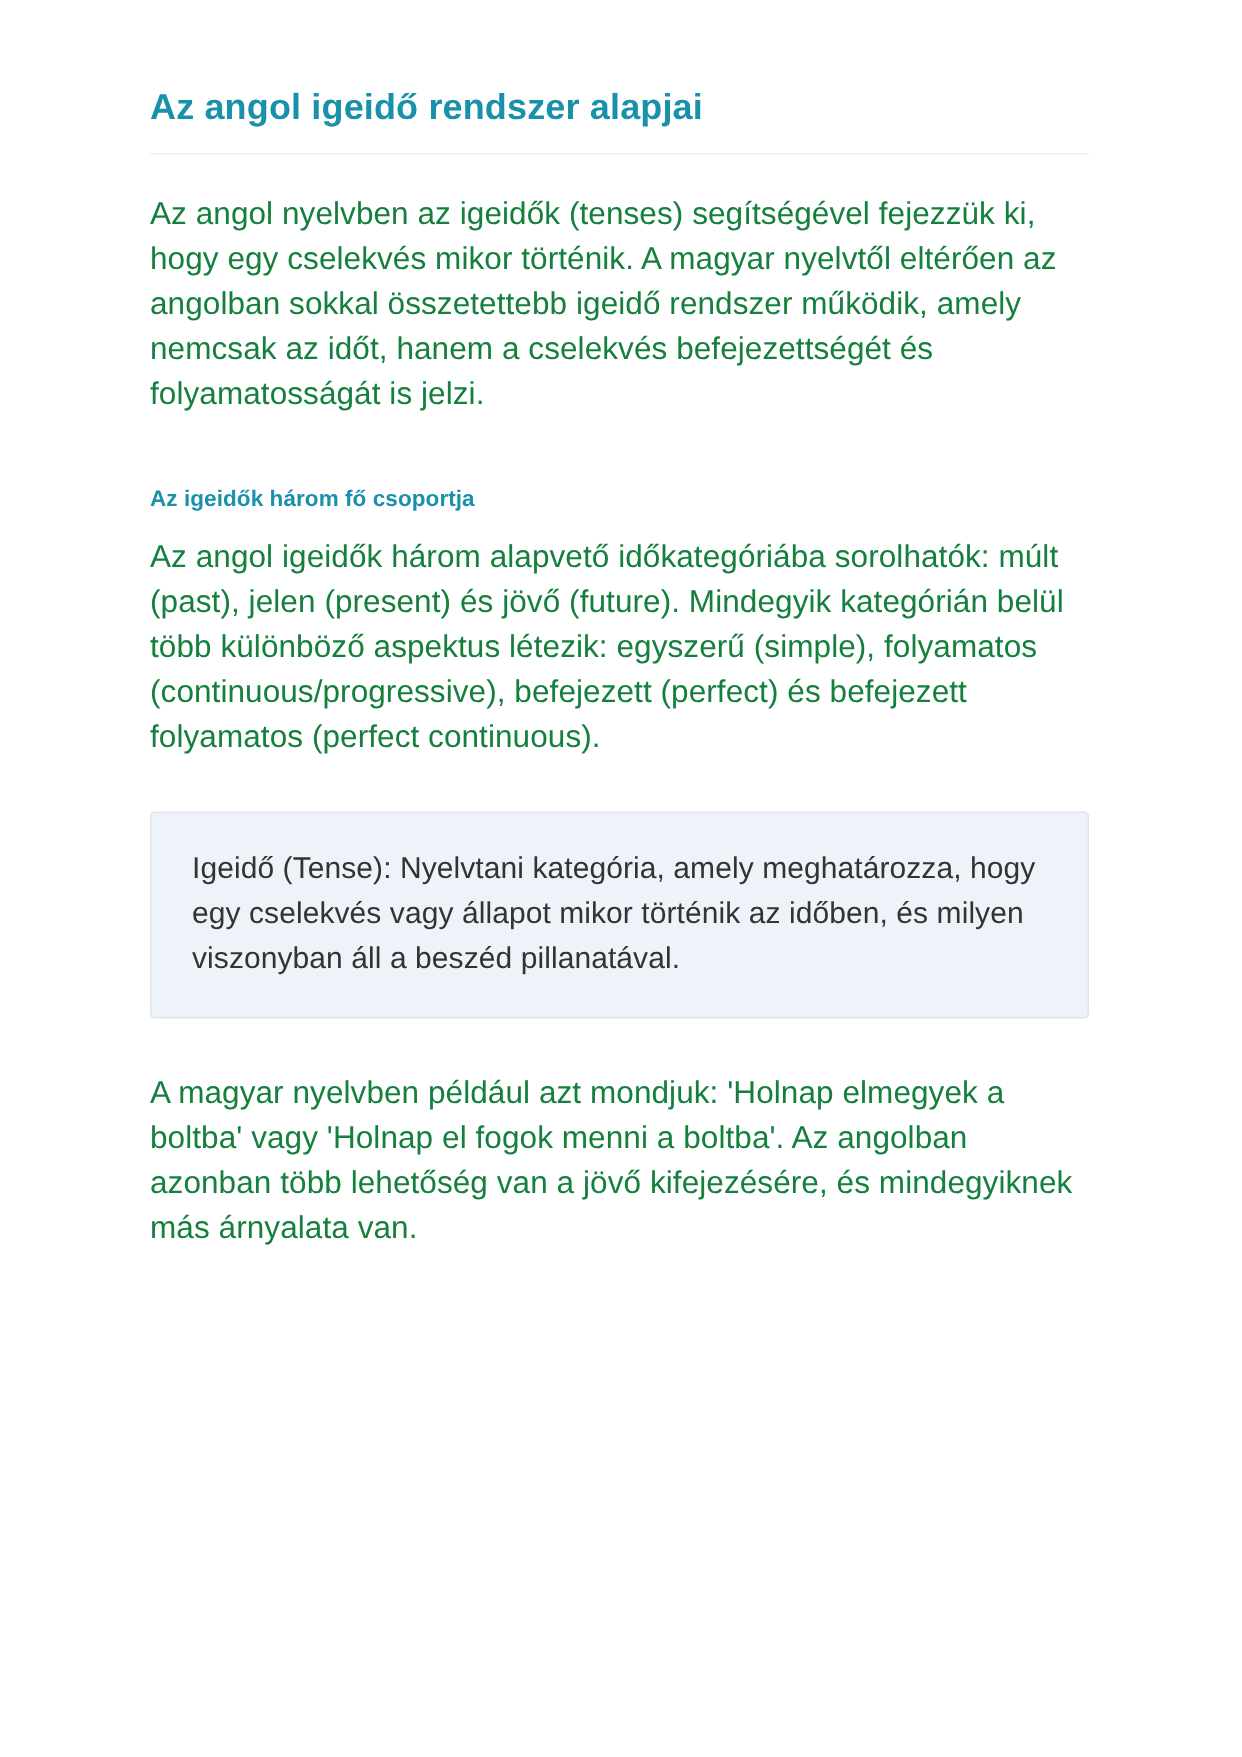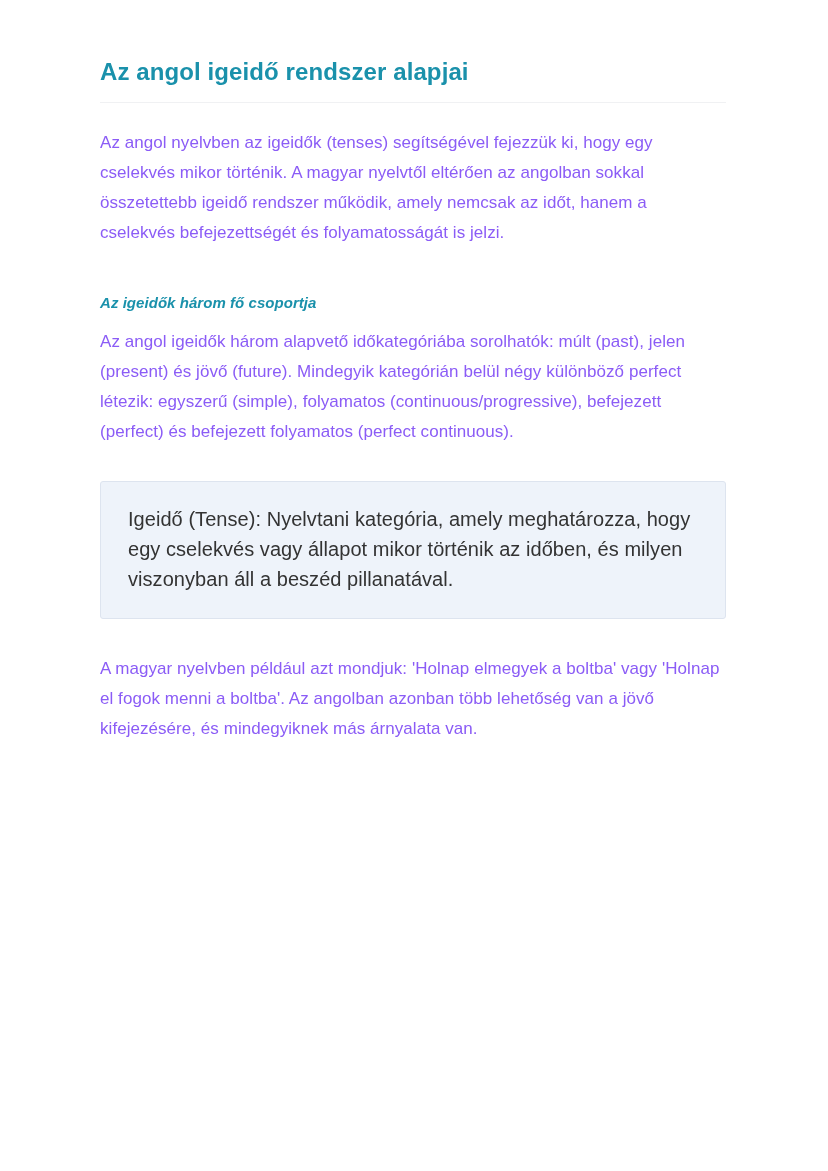--- a/index.html
+++ b/index.html
@@ -46,40 +46,39 @@
     margin: 14px 0 0 0;
     width: 100%;
     height: 1px;
     background: #f0f1f3;
     border: 0;
   }
 
   .para {
     margin: 0;
     padding: 0;
-    font-size: 17px;
+    font-size: 21px;
     line-height: 30px;
-    color: #8b5cf6;
+    color: #15803d;
     letter-spacing: 0.05px;
   }
 
   .para-1 { margin-top: 25px; }
   .para-2 { margin-top: 13px; }
   .para-3 { margin-top: 35px; }
 
   .subhead {
     margin: 0;
     padding: 0;
     margin-top: 44px;
     font-size: 15px;
     line-height: 22px;
     font-weight: bold;
     color: #1a91ab;
     letter-spacing: 0.05px;
-    font-style: italic;
   }
 
   .callout {
     margin-top: 34px;
     box-sizing: border-box;
     width: 626px;
     background: #eef3fa;
     border: 1px solid #dde4ef;
     border-radius: 3px;
     padding: 22px 26px 24px 27px;
@@ -100,21 +99,21 @@
   <div class="content">
 
     <h1 class="doc-title">Az angol igeidő rendszer alapjai</h1>
 
     <hr class="title-rule">
 
     <p class="para para-1">Az angol nyelvben az igeidők (tenses) segítségével fejezzük ki, hogy egy cselekvés mikor történik. A magyar nyelvtől eltérően az angolban sokkal összetettebb igeidő rendszer működik, amely nemcsak az időt, hanem a cselekvés befejezettségét és folyamatosságát is jelzi.</p>
 
     <h2 class="subhead">Az igeidők három fő csoportja</h2>
 
-    <p class="para para-2">Az angol igeidők három alapvető időkategóriába sorolhatók: múlt (past), jelen (present) és jövő (future). Mindegyik kategórián belül négy különböző perfect létezik: egyszerű (simple), folyamatos (continuous/progressive), befejezett (perfect) és befejezett folyamatos (perfect continuous).</p>
+    <p class="para para-2">Az angol igeidők három alapvető időkategóriába sorolhatók: múlt (past), jelen (present) és jövő (future). Mindegyik kategórián belül több különböző aspektus létezik: egyszerű (simple), folyamatos (continuous/progressive), befejezett (perfect) és befejezett folyamatos (perfect continuous).</p>
 
     <div class="callout">
       <p class="callout-text">Igeidő (Tense): Nyelvtani kategória, amely meghatározza, hogy egy cselekvés vagy állapot mikor történik az időben, és milyen viszonyban áll a beszéd pillanatával.</p>
     </div>
 
     <p class="para para-3">A magyar nyelvben például azt mondjuk: 'Holnap elmegyek a boltba' vagy 'Holnap el fogok menni a boltba'. Az angolban azonban több lehetőség van a jövő kifejezésére, és mindegyiknek más árnyalata van.</p>
 
   </div>
 </div>
 

